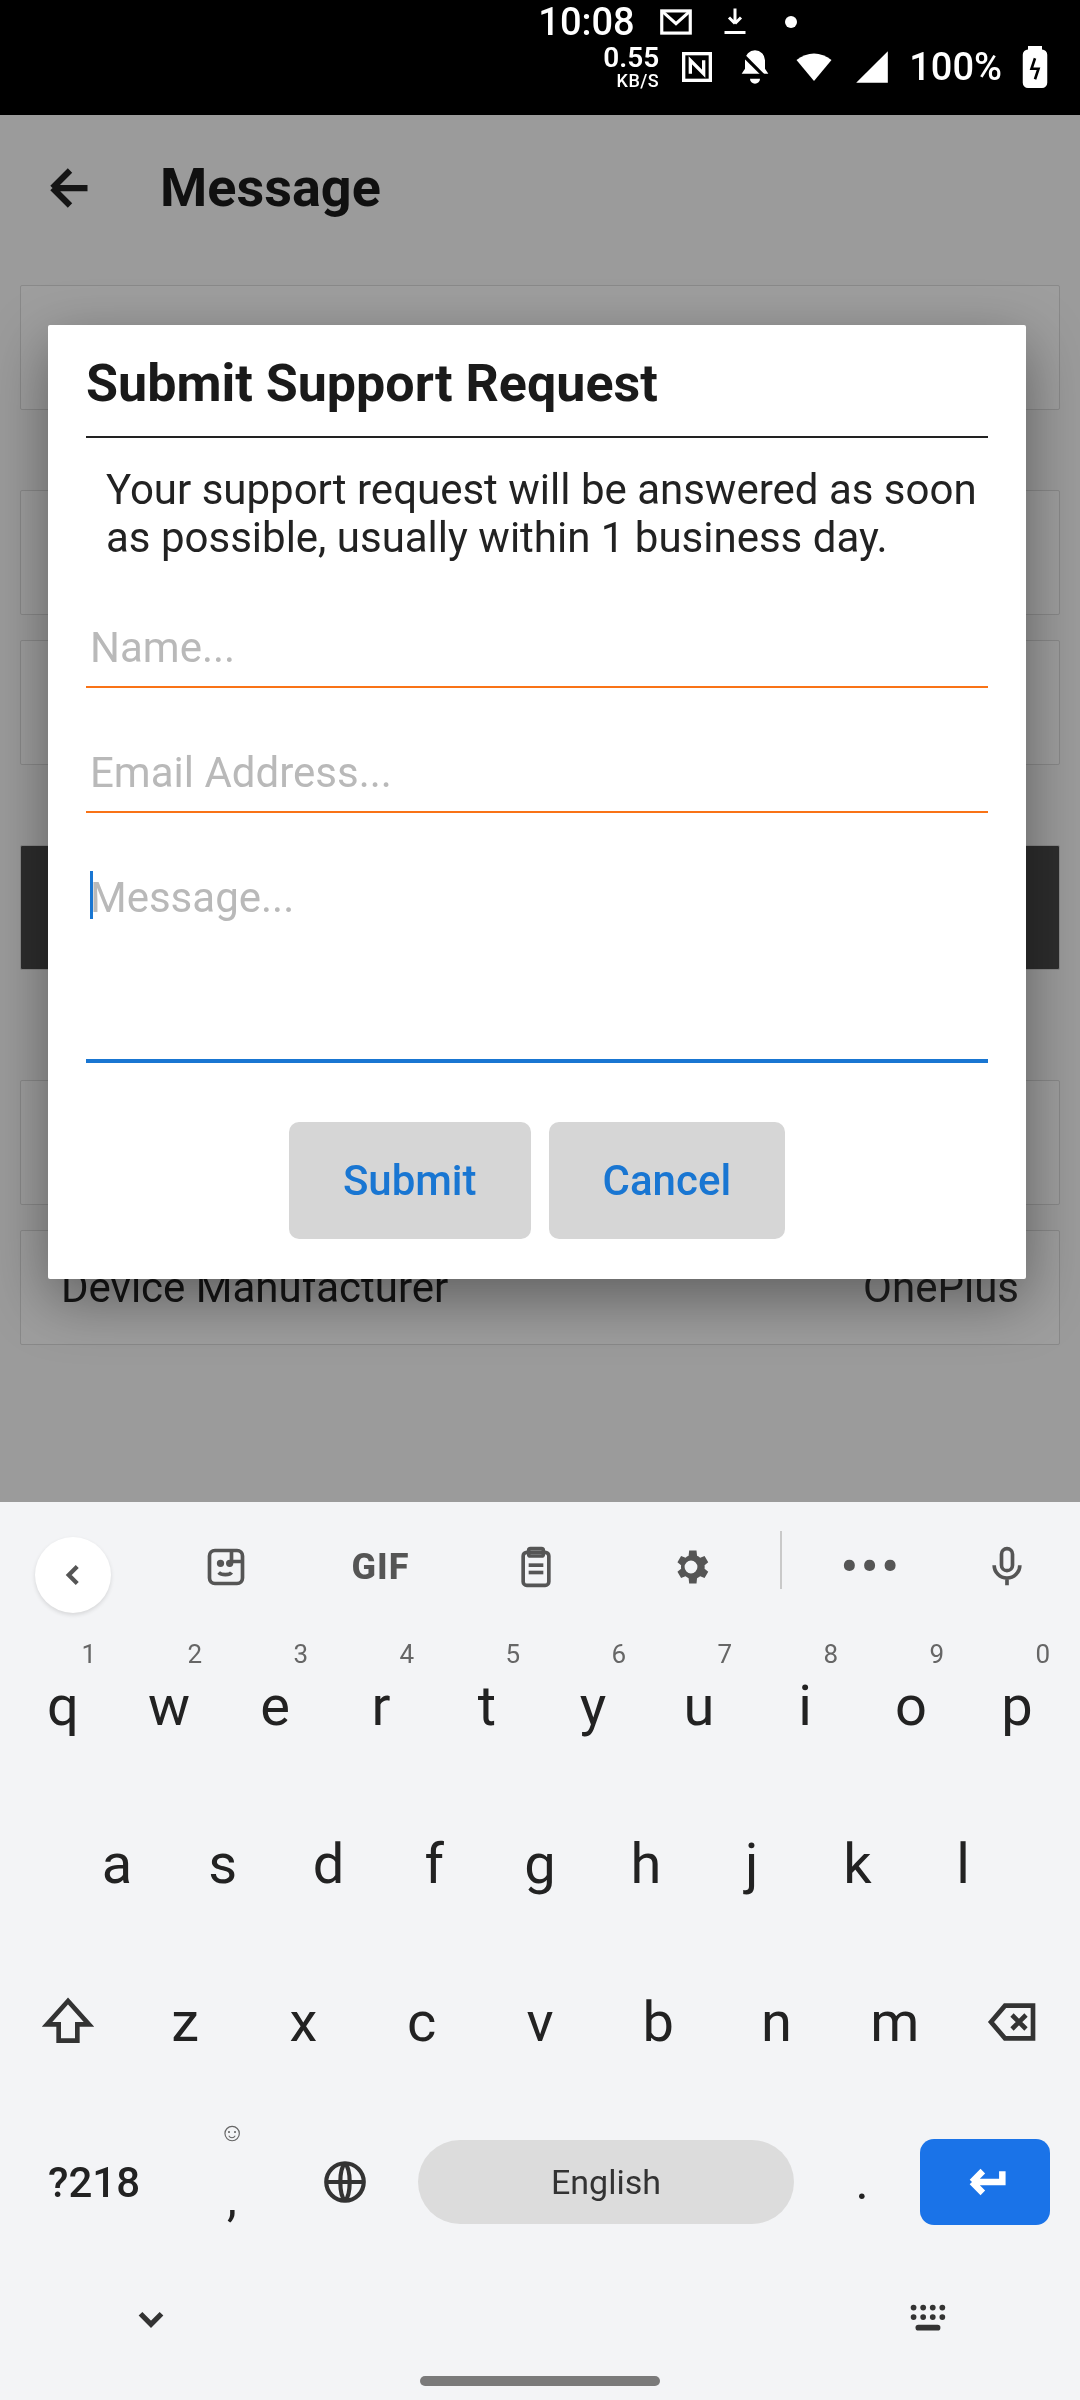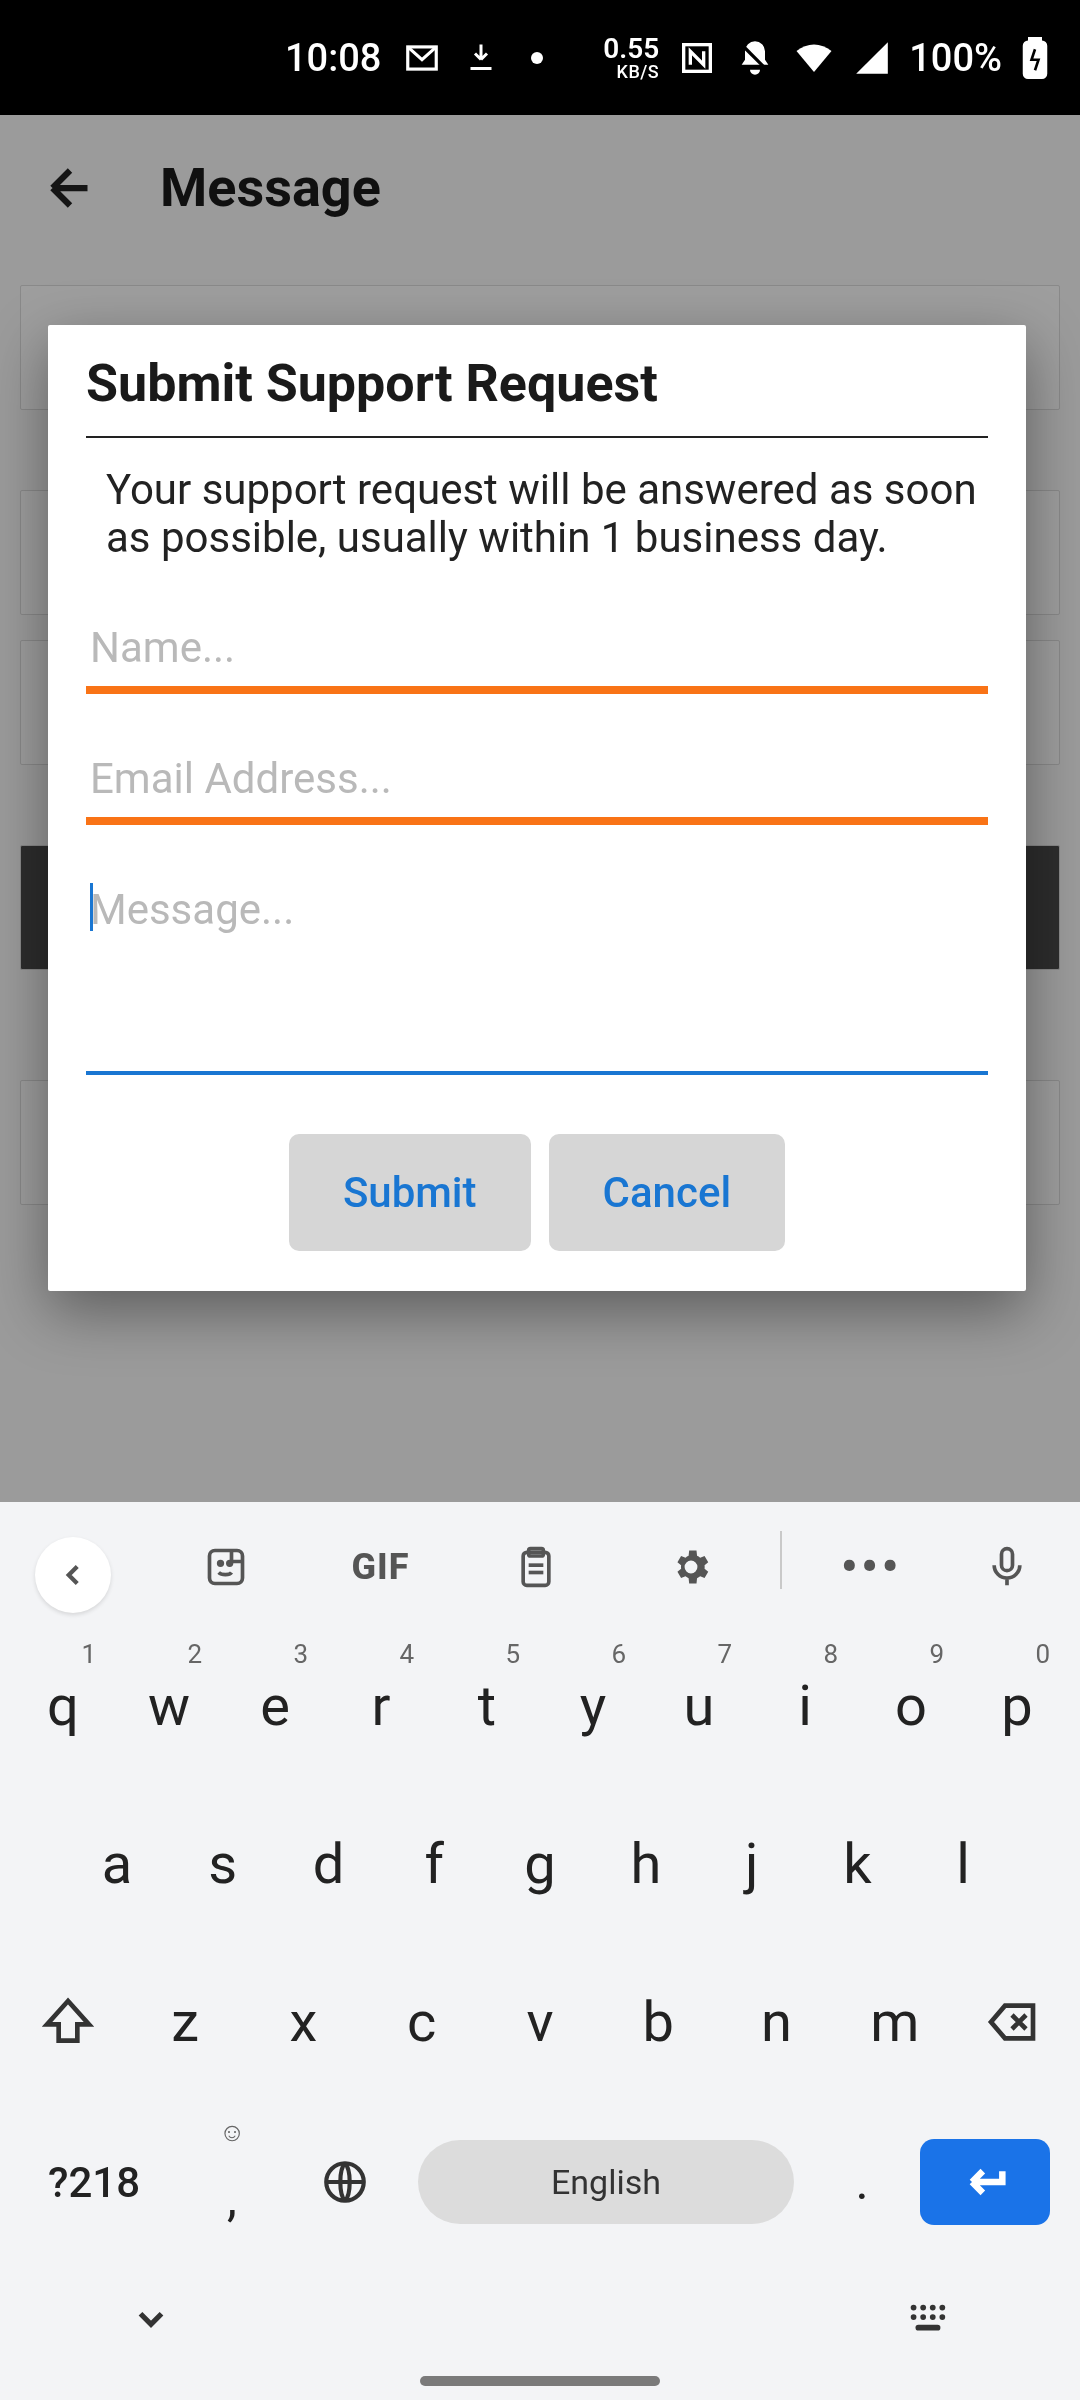--- a/index.html
+++ b/index.html
@@ -2,21 +2,21 @@
 <html><head>
 <meta charset="utf-8">
 <style>
   * { margin: 0; padding: 0; box-sizing: border-box; font-family: Roboto, -apple-system, sans-serif; }
   html, body { width: 1080px; height: 2400px; overflow: hidden; background: #000; }
   .screen { width: 1080px; height: 2400px; position: relative; background: #f5f5f5; }
 
   
   .status-bar {
     height: 115px; background: #000; color: #fff; display: flex; align-items: center;
-    padding: 0 30px 0 40px; font-size: 38px; font-weight: 500;
+    padding: 0 30px 0 40px; font-size: 38px; font-weight: 500; flex-direction: column;
   }
   .status-left { display: flex; align-items: center; gap: 22px; margin-left: 245px; }
   .status-right { margin-left: auto; display: flex; align-items: center; gap: 18px; }
   .net-speed { display: flex; flex-direction: column; align-items: flex-end; line-height: 1; }
   .net-speed .val { font-size: 28px; font-weight: 600; }
   .net-speed .unit { font-size: 18px; font-weight: 500; letter-spacing: 0.5px; }
   .sb-ic { display: inline-flex; align-items: center; justify-content: center; }
   .batt-text { font-size: 38px; font-weight: 500; }
 
   
@@ -32,21 +32,21 @@
 
   
   .modal {
     position: absolute; left: 48px; right: 54px; top: 325px; background: #fff;
     border-radius: 2px; padding: 28px 38px 40px 38px; box-shadow: 0 20px 60px rgba(0,0,0,0.4);
   }
   .modal-title { font-size: 52px; font-weight: 700; color: #1a1a1a; padding-bottom: 22px; border-bottom: 2px solid #222; }
   .modal-desc { font-size: 42px; color: #222; line-height: 1.15; margin-top: 28px; margin-left: 20px; }
   .field { margin-top: 50px; }
   .field input, .field textarea {
-    width: 100%; border: none; border-bottom: 8px solid #f97316; font-size: 42px;
+    width: 100%; border: none; border-bottom: 2px solid #f97316; font-size: 42px;
     padding: 10px 4px 14px 4px; outline: none; background: transparent; color: #222;
   }
   .field input::placeholder, .field textarea::placeholder { color: #b9b9b9; }
   .field textarea { resize: none; height: 200px; border-bottom: 4px solid #1976d2; }
   .cursor-line { position: relative; }
   .cursor-line::before {
     content: ""; position: absolute; left: 4px; top: 8px; width: 3px; height: 48px; background: #1976d2;
   }
   .btn-row { display: flex; gap: 18px; justify-content: center; margin-top: 55px; }
   .btn {
@@ -157,20 +157,24 @@
       <span class="app-title">Message</span>
     </div>
     <div class="card placeholder-card"></div>
     <div style="height:30px"></div>
     <div class="card placeholder-card"></div>
     <div class="card placeholder-card"></div>
     <div style="height:30px"></div>
     <div class="card dark-card"></div>
     <div style="height:60px"></div>
     <div class="card placeholder-card"></div>
+    <div class="card">
+      <span>Device Manufacturer</span>
+      <span class="val">OnePlus</span>
+    </div>
     <div class="dim-overlay"></div>
   </div>
 
   <div class="modal">
     <div class="modal-title">Submit Support Request</div>
     <div class="modal-desc">Your support request will be answered as soon as possible, usually within 1 business day.</div>
     <div class="field">
       <input type="text" placeholder="Name..." style="">
     </div>
     <div class="field">

